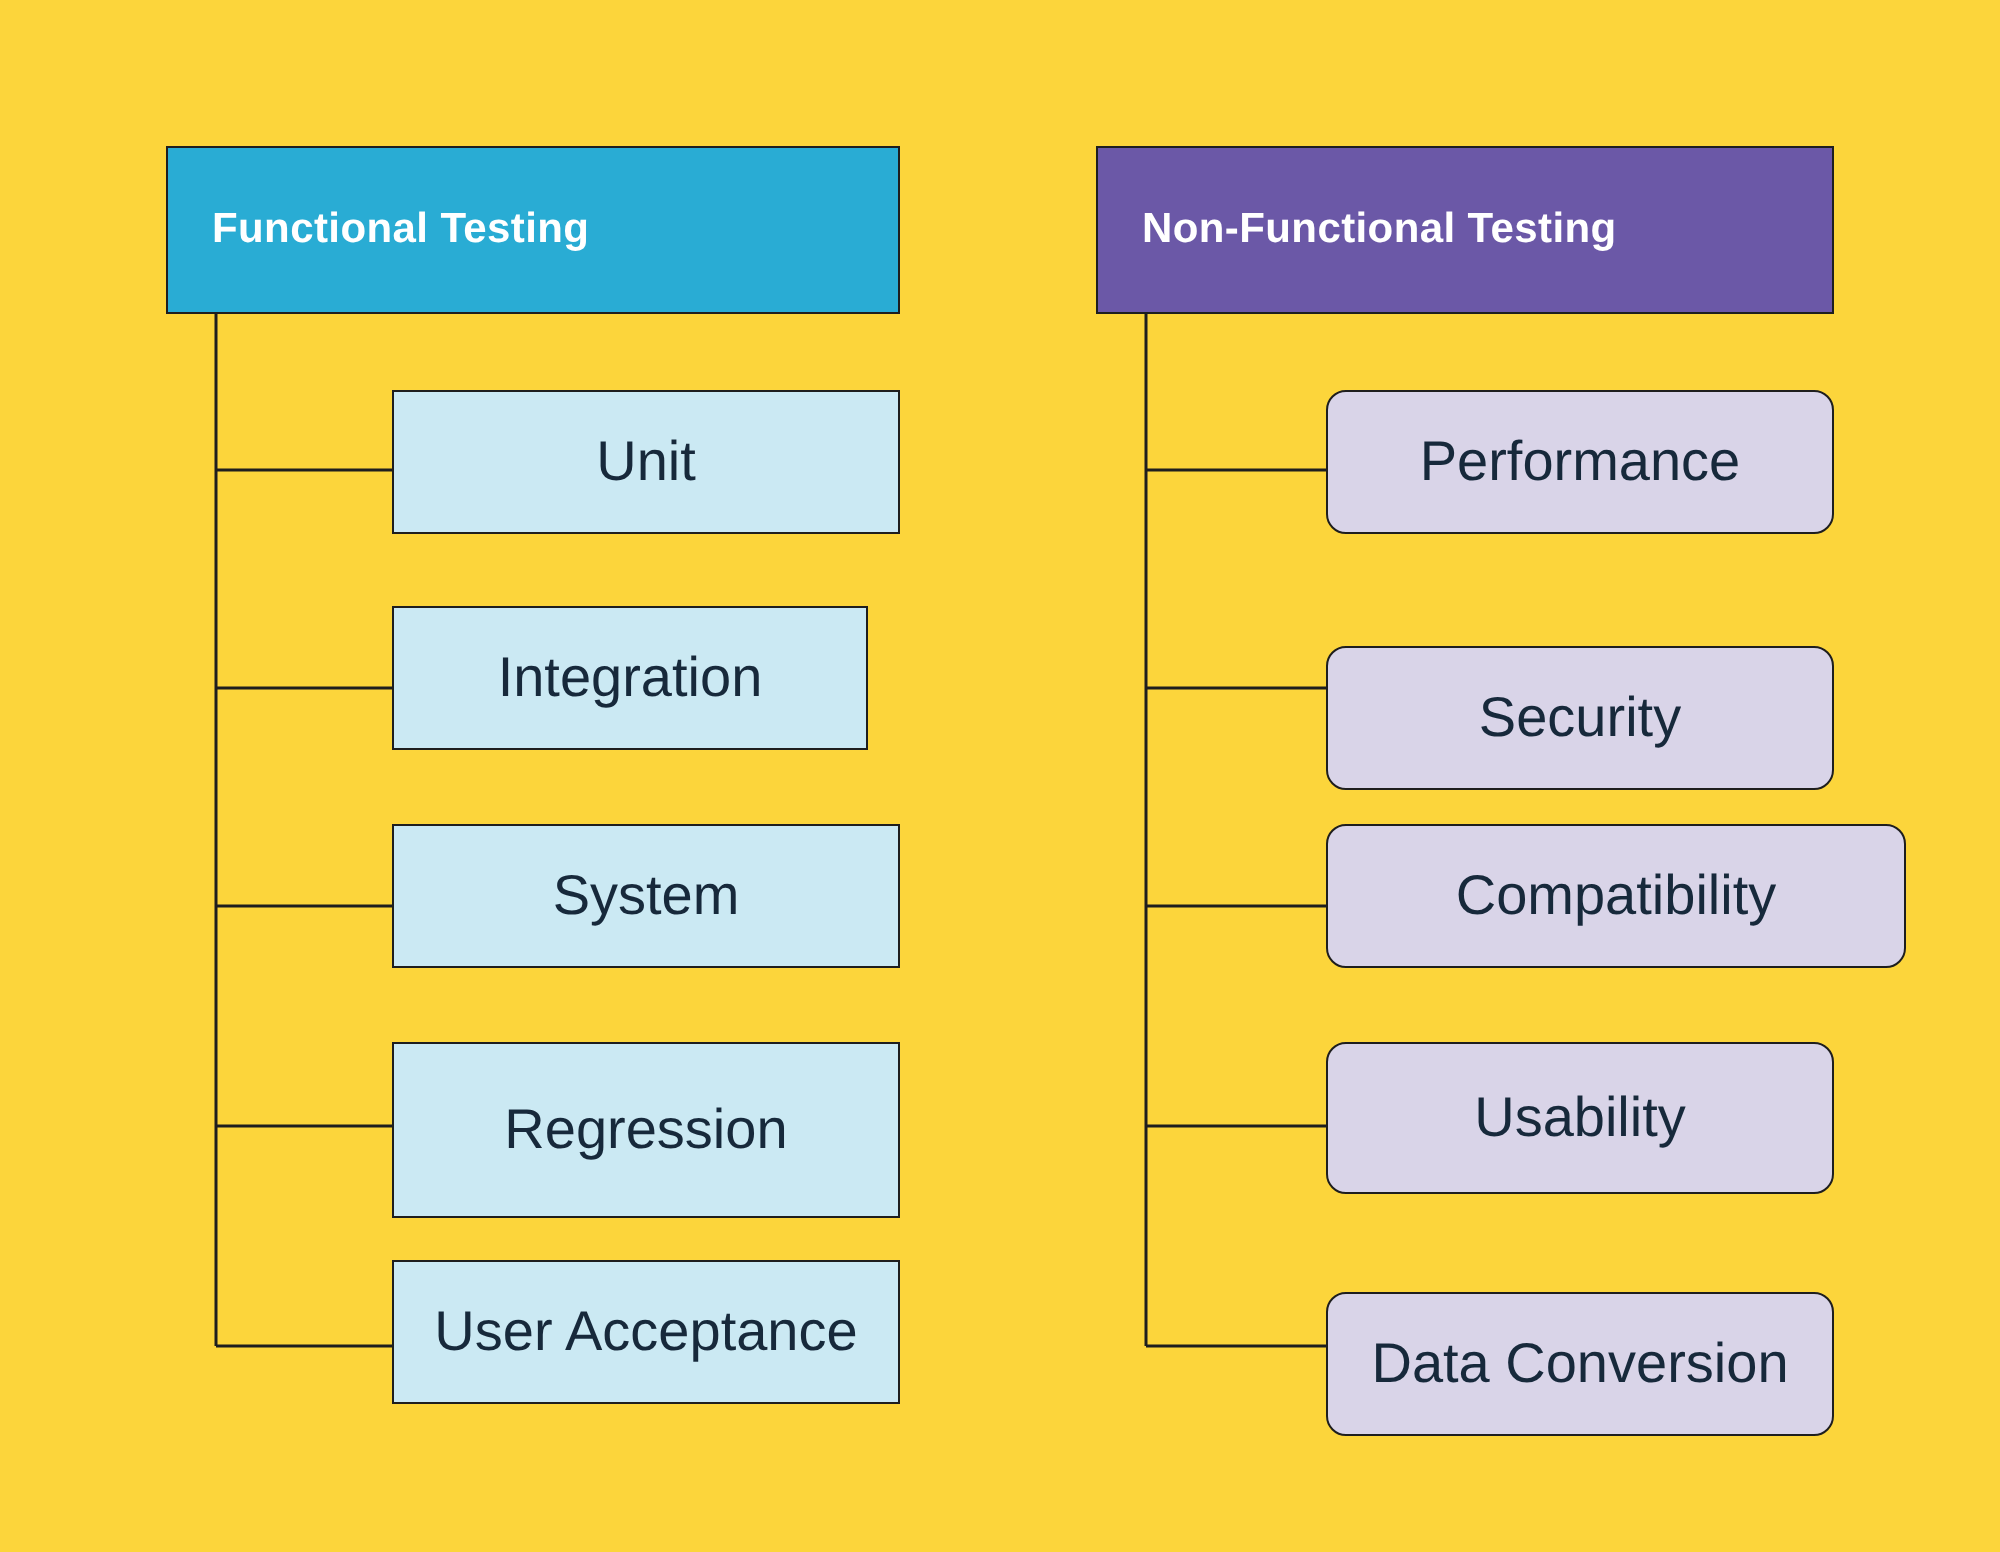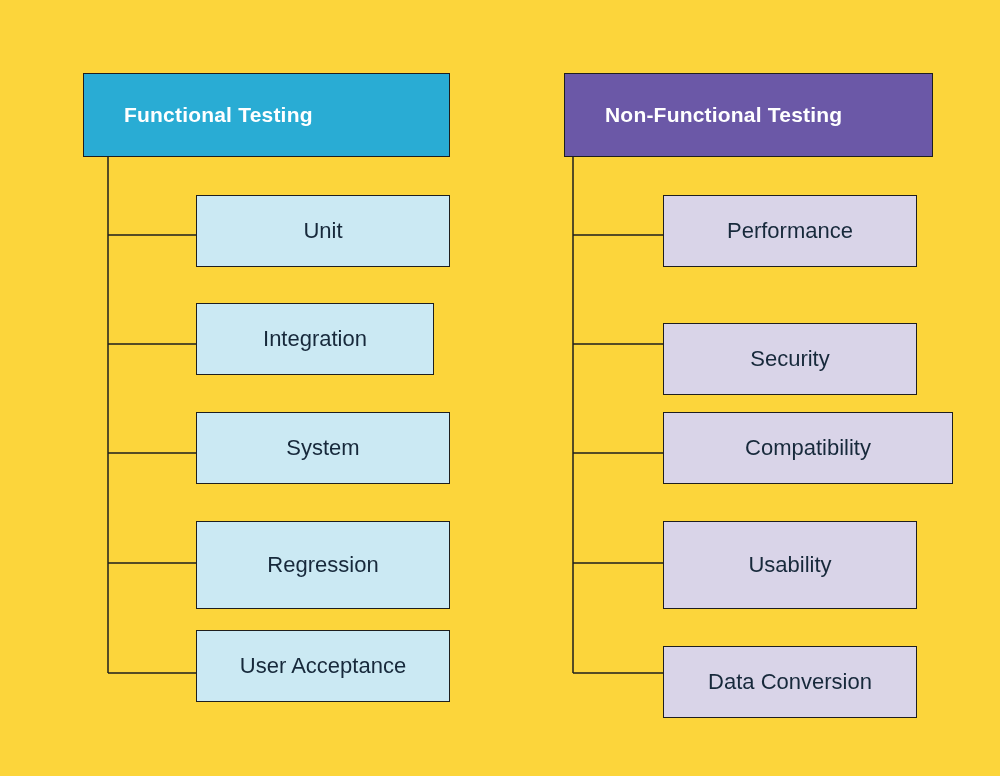--- a/index.html
+++ b/index.html
@@ -26,44 +26,44 @@
     pointer-events: none;
   }
   .node {
     position: absolute;
     box-sizing: border-box;
     border: 1.5px solid var(--line, #1E1E1E);
     display: flex;
     align-items: center;
   }
   .header-node {
-    padding-left: 40px;
+    padding-left: 22px;
     color: var(--header-text, #FFFFFF);
     font-weight: bold;
     font-size: 21px;
     letter-spacing: 0.2px;
   }
   .header-functional {
     background: var(--func-header-bg, #29ACD4);
   }
   .header-nonfunctional {
     background: var(--nonfunc-header-bg, #6B58A7);
-    margin-left: 16px;
   }
   .child-node {
     justify-content: center;
     color: var(--item-text, #17293B);
-    font-size: 22px;
+    font-size: 28px;
     font-weight: 400;
   }
   .child-functional {
     background: var(--func-item-bg, #CBE9F3);
   }
   .child-nonfunctional {
     background: var(--nonfunc-item-bg, #D9D4E8);
+    border-radius: 10px;
   }
   .child-label, .header-label {
     white-space: nowrap;
   }
 </style>
 </head>
 <body>
 
 <div class="canvas">
   <svg class="connectors" id="connector-svg" viewBox="0 0 1000 776" xmlns="http://www.w3.org/2000/svg">
@@ -111,21 +111,21 @@
     <div id="children-1">
         <div class="node child-node child-nonfunctional" style="left: 663px; top: 195px; width: 254px; height: 72px;">
           <span class="child-label">Performance</span>
         </div>
         <div class="node child-node child-nonfunctional" style="left: 663px; top: 303px; width: 254px; height: 72px; margin-top: 20px;">
           <span class="child-label">Security</span>
         </div>
         <div class="node child-node child-nonfunctional" style="left: 663px; top: 412px; width: 290px; height: 72px;">
           <span class="child-label">Compatibility</span>
         </div>
-        <div class="node child-node child-nonfunctional" style="left: 663px; top: 521px; width: 254px; height: 88px;">
+        <div class="node child-node child-nonfunctional" style="left: 663px; top: 521px; width: 254px; height: 76px;">
           <span class="child-label">Usability</span>
         </div>
         <div class="node child-node child-nonfunctional" style="left: 663px; top: 646px; width: 254px; height: 72px;">
           <span class="child-label">Data Conversion</span>
         </div>
       </div>
   </section>
 </div>
 
 </body></html>

